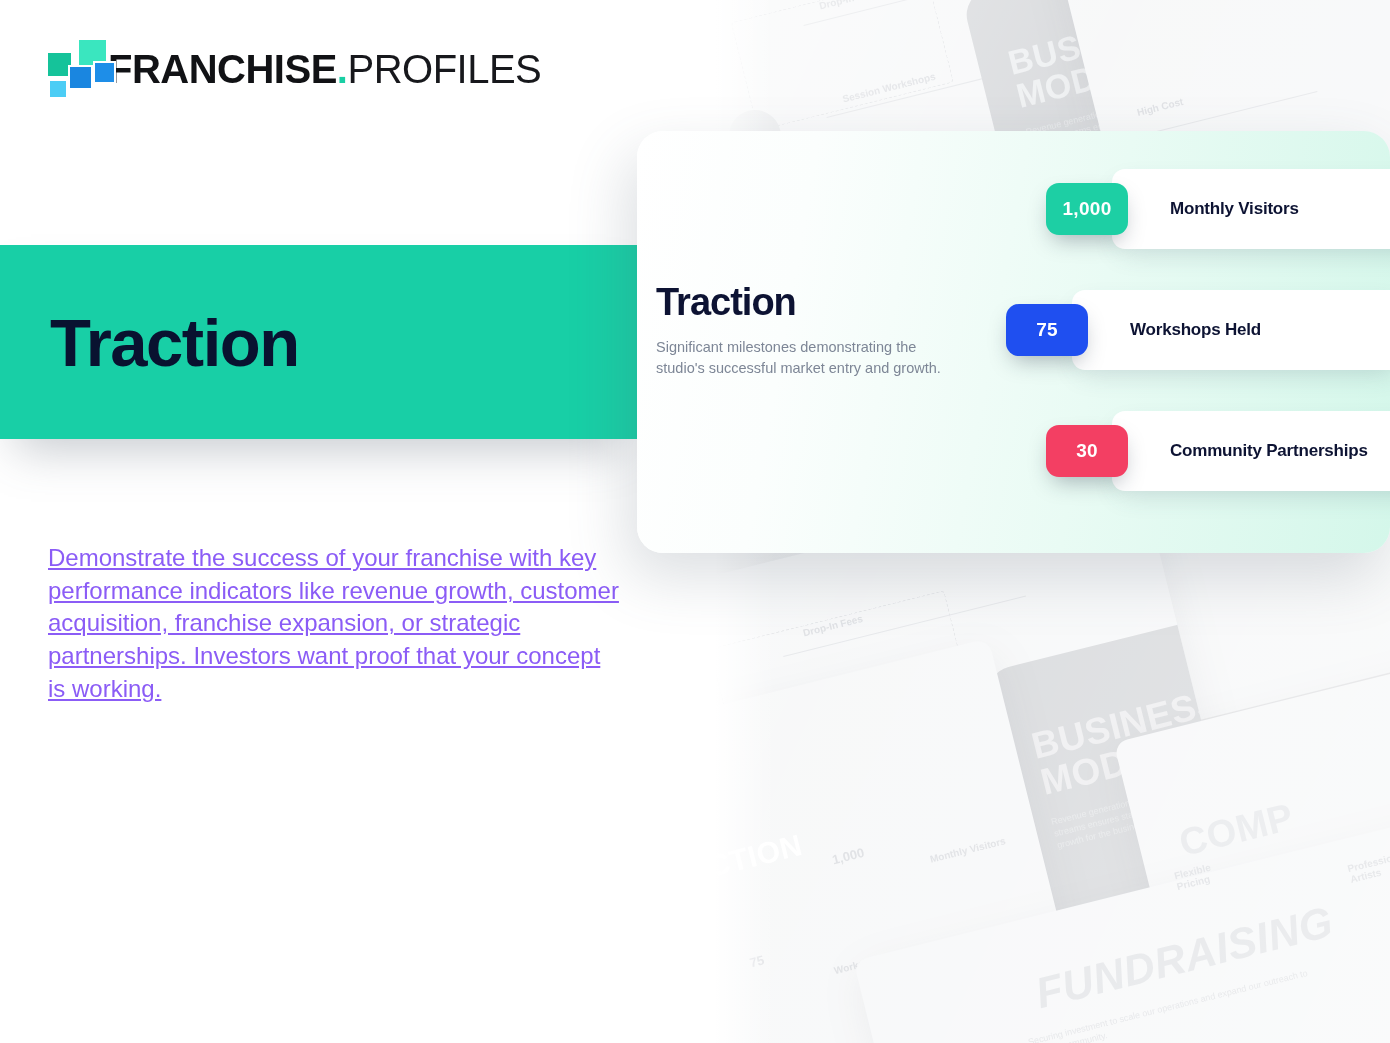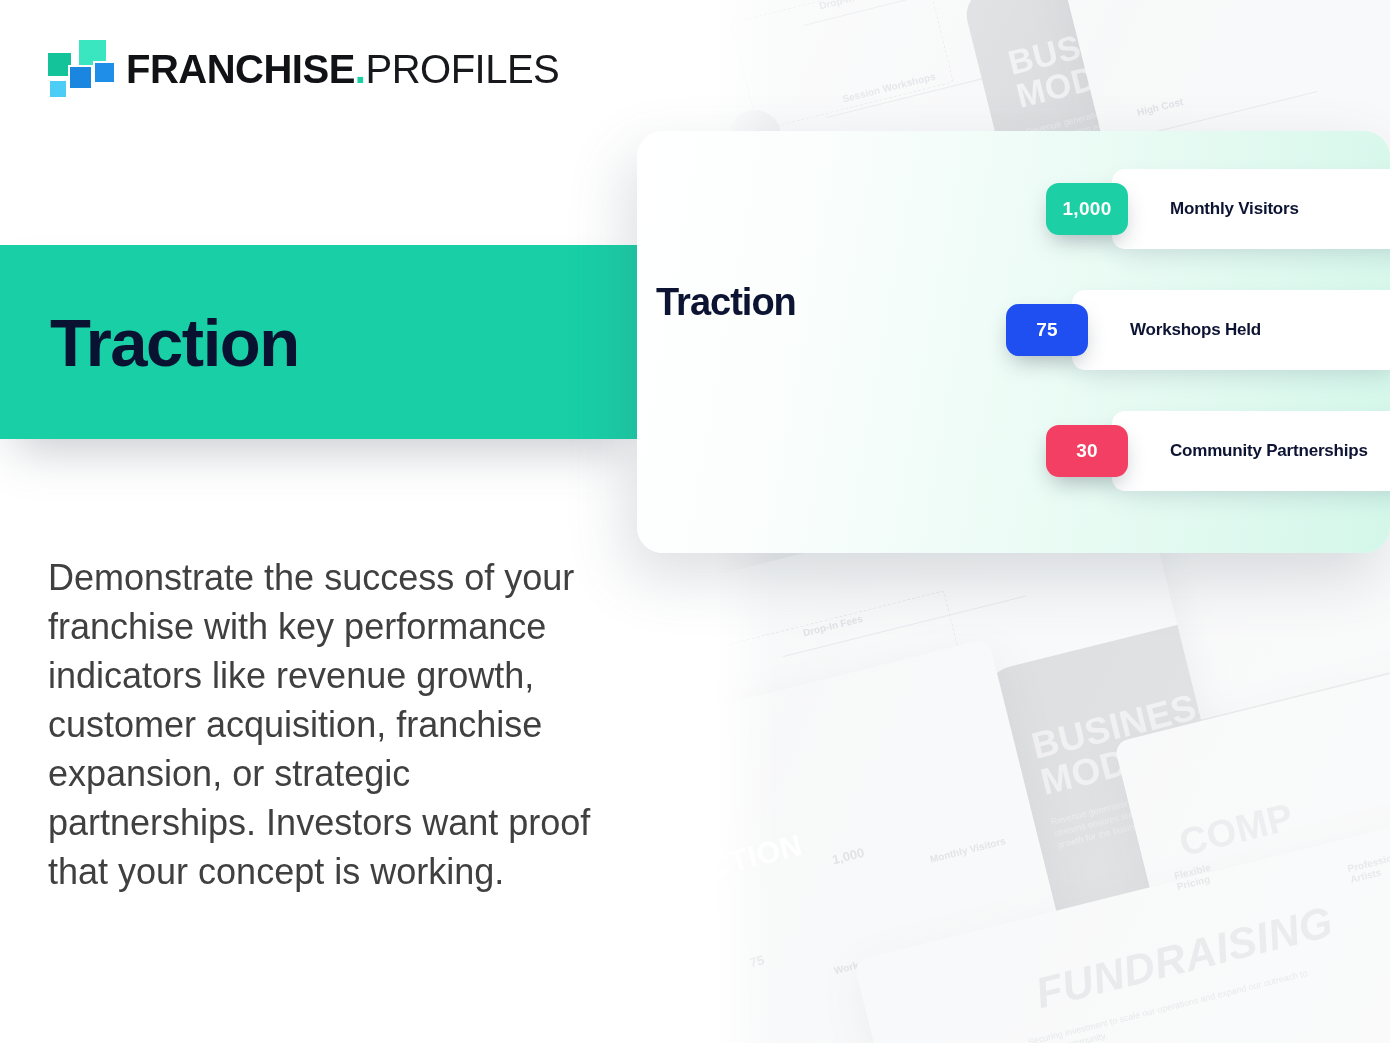--- a/index.html
+++ b/index.html
@@ -85,21 +85,20 @@
     pointer-events: none;
   }
 
   
   #logo {
     position: absolute;
     left: 48px;
     top: 40px;
     display: flex;
     align-items: center;
-    gap: 18px;
   }
   #logo-mark {
     position: relative;
     width: 60px;
     height: 58px;
   }
   #logo-mark i {
     position: absolute;
     display: block;
     box-shadow: 0 0 0 2px #ffffff;
@@ -132,24 +131,25 @@
     letter-spacing: -1.5px;
     color: #091230;
     line-height: 1;
   }
 
   #body-copy {
     position: absolute;
     left: 48px;
     top: 518px;
     width: 575px;
-    font-size: 36px;
+    font-size: 24px;
     line-height: 1.36;
-    color: #404040;
+    color: #8b5cf6;
     font-weight: 400;
+    text-decoration: underline;
   }
 
   
   #preview-card {
     position: absolute;
     left: 637px;
     top: 131px;
     width: 753px;
     height: 422px;
     border-radius: 26px;
@@ -320,20 +320,21 @@
 <div id="title-banner">
   <div id="title-banner-text">Traction</div>
 </div>
 
 <p id="body-copy">Demonstrate the success of your franchise with key performance indicators like revenue growth, customer acquisition, franchise expansion, or strategic partnerships. Investors want proof that your concept is working.</p>
 
 <div id="preview-card">
 
   <div id="card-left">
     <div id="card-title">Traction</div>
+    <div id="card-sub">Significant milestones demonstrating the studio's successful market entry and growth.</div>
   </div>
 
   <div class="stat-row" id="row-0">
     <div class="stat-badge" style="background:#1dcfa4;">
       <span>1,000</span>
     </div>
     <div class="stat-panel">
       <span class="stat-label">Monthly Visitors</span>
     </div>
   </div>

